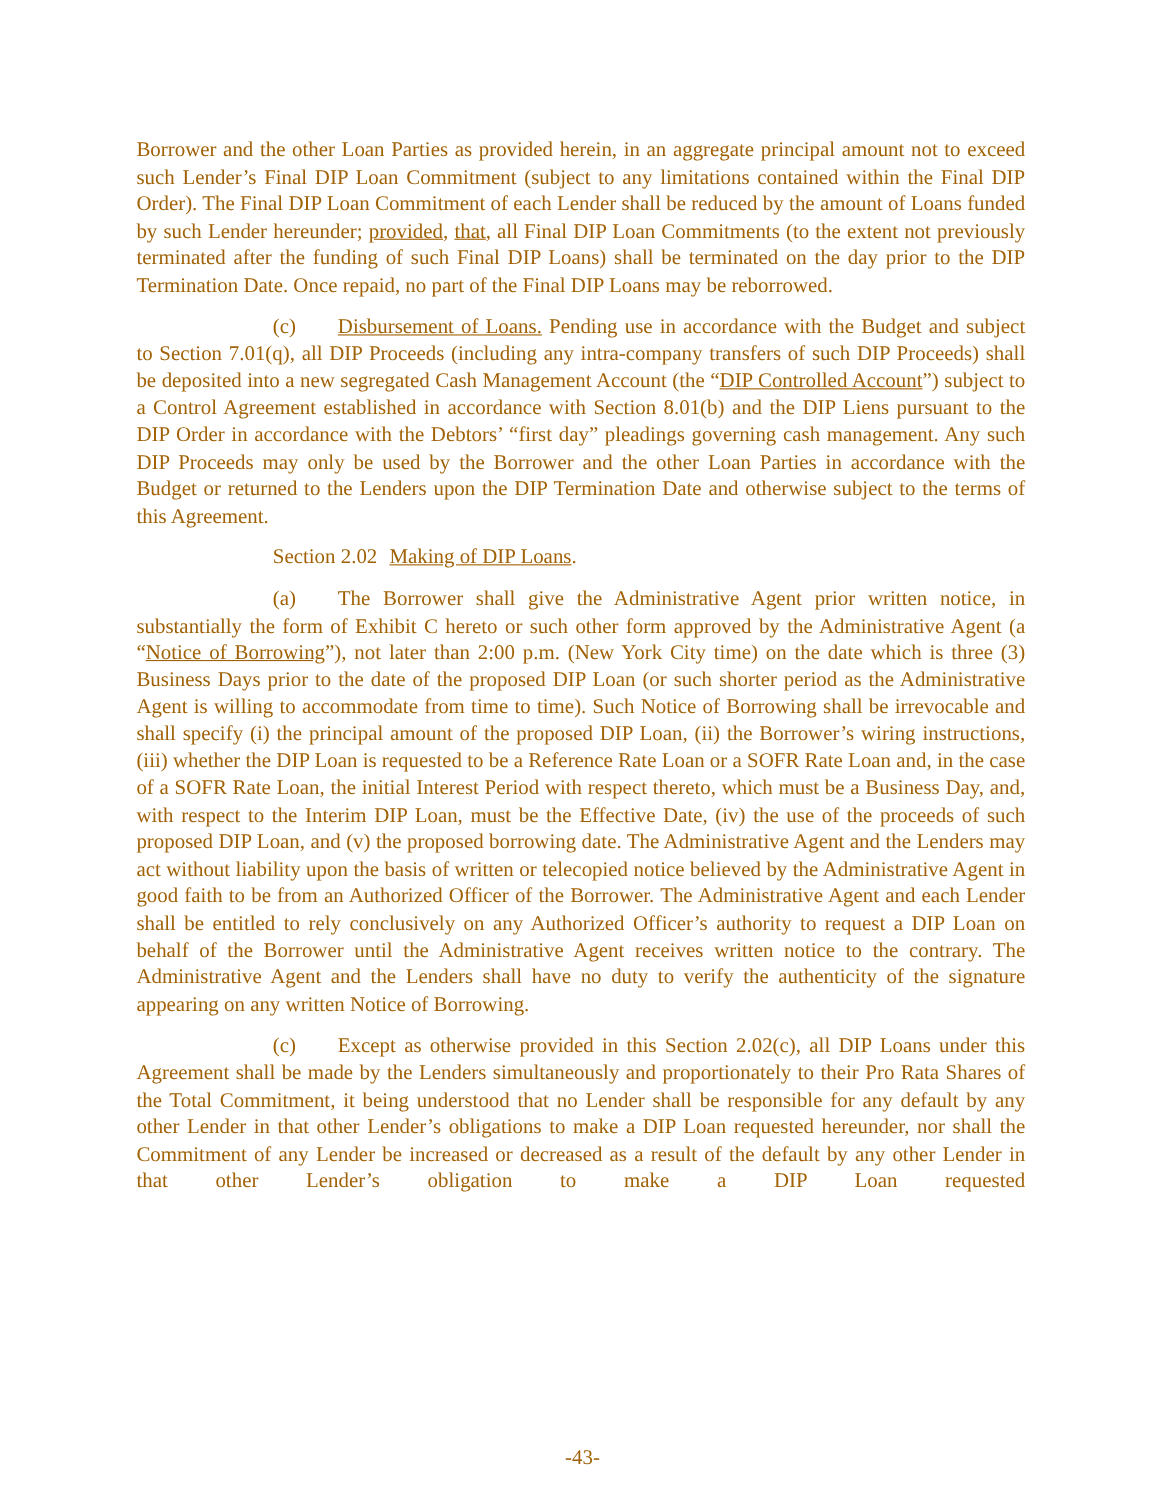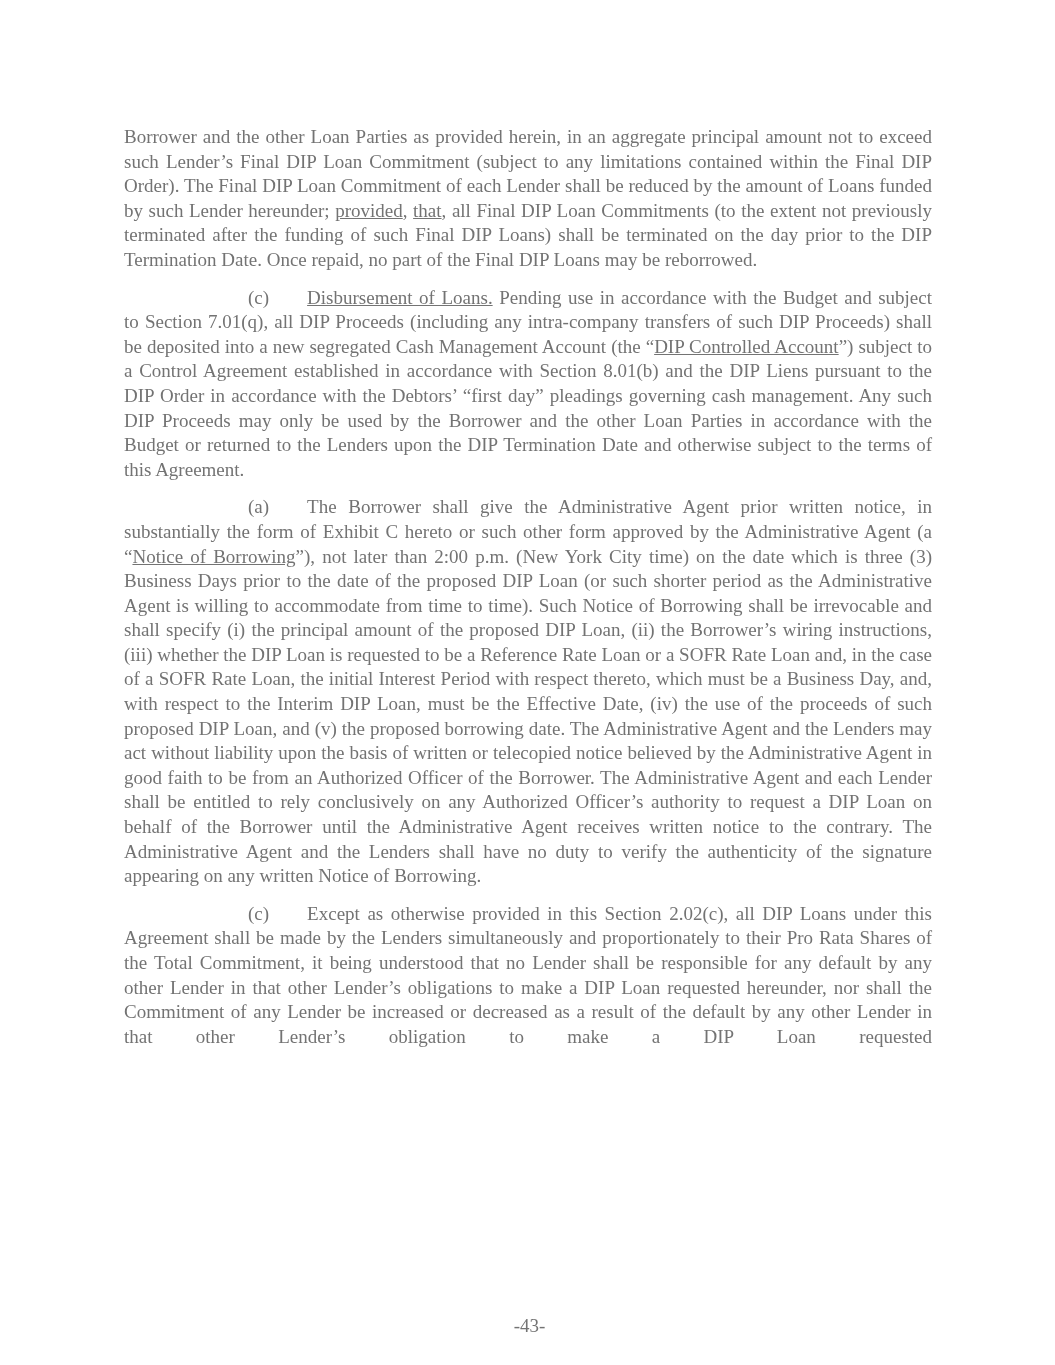--- a/index.html
+++ b/index.html
@@ -3,21 +3,21 @@
   <meta charset="utf-8">
   <style>
     * { margin: 0; padding: 0; box-sizing: border-box; }
     html, body { background: #ffffff; }
     .page {
       position: relative;
       width: 1055px;
       height: 1365px;
       margin: 0 auto;
       background: #ffffff;
-      color: #737373;
+      color: #a16207;
       font-family: "Liberation Serif", serif;
       font-size: 19px;
       line-height: 24.6px;
       padding: 125px 123px 0 124px;
       overflow: hidden;
     }
     .para {
       text-align: justify;
       margin-bottom: 13px;
     }
@@ -40,20 +40,21 @@
 <body>
 
 <div class="page">
 
   <main>
 
     <p class="para"><span>Borrower and the other Loan Parties as provided herein, in an aggregate principal amount not to exceed such Lender’s Final DIP Loan Commitment (subject to any limitations contained within the Final DIP Order).  The Final DIP Loan Commitment of each Lender shall be reduced by the amount of Loans funded by such Lender hereunder; </span><span class="u">provided</span><span>, </span><span class="u">that</span><span>, all Final DIP Loan Commitments (to the extent not previously terminated after the funding of such Final DIP Loans) shall be terminated on the day prior to the DIP Termination Date.  Once repaid, no part of the Final DIP Loans may be reborrowed.</span></p>
 
     <p class="para indent"><span>(c)</span><span class="tab"></span><span class="u">Disbursement of Loans.</span><span> Pending use in accordance with the Budget and subject to Section 7.01(q), all DIP Proceeds (including any intra-company transfers of such DIP Proceeds) shall be deposited into a new segregated Cash Management Account (the “</span><span class="u">DIP Controlled Account</span><span>”) subject to a Control Agreement established in accordance with Section 8.01(b) and the DIP Liens pursuant to the DIP Order in accordance with the Debtors’ “first day” pleadings governing cash management.  Any such DIP Proceeds may only be used by the Borrower and the other Loan Parties in accordance with the Budget or returned to the Lenders upon the DIP Termination Date and otherwise subject to the terms of this Agreement.</span></p>
 
+    <p class="para indent"><span>Section 2.02</span><span class="tab-sm"></span><span class="u">Making of DIP Loans</span><span>.</span></p>
 
     <p class="para indent"><span>(a)</span><span class="tab"></span><span>The Borrower shall give the Administrative Agent prior written notice, in substantially the form of Exhibit C hereto or such other form approved by the Administrative Agent (a “</span><span class="u">Notice of Borrowing</span><span>”), not later than 2:00 p.m. (New York City time) on the date which is three (3) Business Days prior to the date of the proposed DIP Loan (or such shorter period as the Administrative Agent is willing to accommodate from time to time).  Such Notice of Borrowing shall be irrevocable and shall specify (i) the principal amount of the proposed DIP Loan, (ii) the Borrower’s wiring instructions, (iii) whether the DIP Loan is requested to be a Reference Rate Loan or a SOFR Rate Loan and, in the case of a SOFR Rate Loan, the initial Interest Period with respect thereto, which must be a Business Day, and, with respect to the Interim DIP Loan, must be the Effective Date, (iv) the use of the proceeds of such proposed DIP Loan, and (v) the proposed borrowing date.  The Administrative Agent and the Lenders may act without liability upon the basis of written or telecopied notice believed by the Administrative Agent in good faith to be from an Authorized Officer of the Borrower.  The Administrative Agent and each Lender shall be entitled to rely conclusively on any Authorized Officer’s authority to request a DIP Loan on behalf of the Borrower until the Administrative Agent receives written notice to the contrary.  The Administrative Agent and the Lenders shall have no duty to verify the authenticity of the signature appearing on any written Notice of Borrowing.</span></p>
 
 
     <p class="para indent justify-last"><span>(c)</span><span class="tab"></span><span>Except as otherwise provided in this Section 2.02(c), all DIP Loans under this Agreement shall be made by the Lenders simultaneously and proportionately to their Pro Rata Shares of the Total Commitment, it being understood that no Lender shall be responsible for any default by any other Lender in that other Lender’s obligations to make a DIP Loan requested hereunder, nor shall the Commitment of any Lender be increased or decreased as a result of the default by any other Lender in that other Lender’s obligation to make a DIP Loan requested</span></p>
 
   </main>
 
   <div class="page-number">-43-</div>
 

